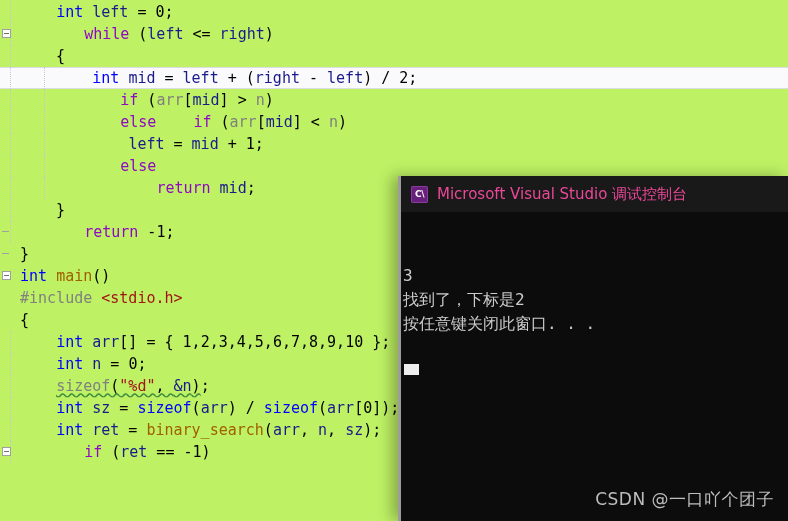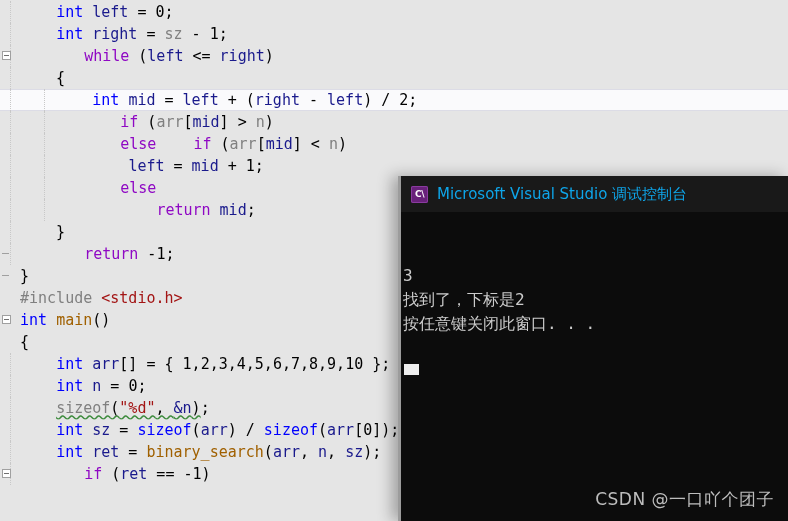--- a/index.html
+++ b/index.html
@@ -13,21 +13,21 @@
     position: relative;
     overflow: hidden;
     font-family: "DejaVu Sans Mono", "Liberation Mono", monospace;
   }
 
   
   #editor {
     position: absolute;
     left: 0; top: 0;
     width: 788px; height: 521px;
-    background: #e5e5e5;
+    background: #bef264;
     overflow: hidden;
   }
   
   #editor-fade {
     position: absolute;
     right: 0; top: 0;
     width: 60px; height: 521px;
     background: linear-gradient(to bottom,
                 rgba(255,255,255,0) 0%,
                 rgba(255,255,255,0) 62%,
@@ -136,21 +136,21 @@
     font-size: 9px;
     font-weight: bold;
     line-height: 17px;
     text-align: center;
     letter-spacing: -0.5px;
     flex: 0 0 auto;
     box-shadow: inset 0 0 0 1px #8a3ba0;
   }
   #console-title {
     margin-left: 9px;
-    color: #0ea5e9;
+    color: #ec4899;
     font-family: "DejaVu Sans", "Liberation Sans", sans-serif;
     font-size: 15px;
     white-space: nowrap;
     overflow: hidden;
   }
   #console-body {
     position: relative;
     padding: 4px 0 0 2px;
     color: #cccccc;
     font-family: "DejaVu Sans Mono", "Liberation Mono", monospace;
@@ -176,34 +176,33 @@
     letter-spacing: 0.5px;
     white-space: nowrap;
   }
 </style>
 </head>
 <body>
 
 <div id="editor">
   <div id="code-area">
       <div class="line"><span class="guide g1"></span><span class="txt plain">    </span><span class="txt kw">int</span><span class="txt plain"> </span><span class="txt id">left</span><span class="txt punc"> = </span><span class="txt num">0</span><span class="txt punc">;</span></div>
-      <div class="line"><span class="guide g1"></span><span class="txt plain">    </span><span class="txt kw">int</span><span class="txt plain"> </span><span class="txt id">right</span><span class="txt punc"> = </span><span class="txt pid">sz</span><span class="txt punc"> - </span><span class="txt num">1</span><span class="txt punc">;</span></div>
       <div class="line"><span class="guide g1"></span><span class="outline-box"></span><span class="txt plain">    </span><span class="txt ctl">while</span><span class="txt punc"> (</span><span class="txt id">left</span><span class="txt punc"> &lt;= </span><span class="txt id">right</span><span class="txt punc">)</span></div>
       <div class="line"><span class="guide g1"></span><span class="txt punc">    {</span></div>
       <div class="line current"><span class="guide g1"></span><span class="guide g2"></span><span class="txt plain">        </span><span class="txt kw">int</span><span class="txt plain"> </span><span class="txt id">mid</span><span class="txt punc"> = </span><span class="txt id">left</span><span class="txt punc"> + (</span><span class="txt id">right</span><span class="txt punc"> - </span><span class="txt id">left</span><span class="txt punc">) / </span><span class="txt num">2</span><span class="txt punc">;</span></div>
       <div class="line"><span class="guide g1"></span><span class="guide g2"></span><span class="txt plain">        </span><span class="txt ctl">if</span><span class="txt punc"> (</span><span class="txt pid">arr</span><span class="txt punc">[</span><span class="txt id">mid</span><span class="txt punc">] &gt; </span><span class="txt pid">n</span><span class="txt punc">)</span></div>
       <div class="line"><span class="guide g1"></span><span class="guide g2"></span><span class="txt plain">        </span><span class="txt ctl">else</span><span class="txt plain"> </span><span class="txt ctl">if</span><span class="txt punc"> (</span><span class="txt pid">arr</span><span class="txt punc">[</span><span class="txt id">mid</span><span class="txt punc">] &lt; </span><span class="txt pid">n</span><span class="txt punc">)</span></div>
       <div class="line"><span class="guide g1"></span><span class="guide g2"></span><span class="txt plain">            </span><span class="txt id">left</span><span class="txt punc"> = </span><span class="txt id">mid</span><span class="txt punc"> + </span><span class="txt num">1</span><span class="txt punc">;</span></div>
       <div class="line"><span class="guide g1"></span><span class="guide g2"></span><span class="txt plain">        </span><span class="txt ctl">else</span></div>
       <div class="line"><span class="guide g1"></span><span class="guide g2"></span><span class="txt plain">            </span><span class="txt ctl">return</span><span class="txt plain"> </span><span class="txt id">mid</span><span class="txt punc">;</span></div>
       <div class="line"><span class="guide g1"></span><span class="txt punc">    }</span></div>
       <div class="line"><span class="guide g1"></span><span class="outline-dash"></span><span class="txt plain">    </span><span class="txt ctl">return</span><span class="txt punc"> -</span><span class="txt num">1</span><span class="txt punc">;</span></div>
       <div class="line"><span class="outline-dash"></span><span class="txt punc">}</span></div>
+      <div class="line"><span class="outline-box"></span><span class="txt kw">int</span><span class="txt plain"> </span><span class="txt fn">main</span><span class="txt punc">()</span></div>
       <div class="line"><span class="txt pp">#include</span><span class="txt plain"> </span><span class="txt str">&lt;stdio.h&gt;</span></div>
-      <div class="line"><span class="outline-box"></span><span class="txt kw">int</span><span class="txt plain"> </span><span class="txt fn">main</span><span class="txt punc">()</span></div>
       <div class="line"><span class="txt punc">{</span></div>
       <div class="line"><span class="guide g1"></span><span class="txt plain">    </span><span class="txt kw">int</span><span class="txt plain"> </span><span class="txt id">arr</span><span class="txt punc">[] = { </span><span class="txt num">1</span><span class="txt punc">,</span><span class="txt num">2</span><span class="txt punc">,</span><span class="txt num">3</span><span class="txt punc">,</span><span class="txt num">4</span><span class="txt punc">,</span><span class="txt num">5</span><span class="txt punc">,</span><span class="txt num">6</span><span class="txt punc">,</span><span class="txt num">7</span><span class="txt punc">,</span><span class="txt num">8</span><span class="txt punc">,</span><span class="txt num">9</span><span class="txt punc">,</span><span class="txt num">10</span><span class="txt punc"> };</span></div>
       <div class="line"><span class="guide g1"></span><span class="txt plain">    </span><span class="txt kw">int</span><span class="txt plain"> </span><span class="txt id">n</span><span class="txt punc"> = </span><span class="txt num">0</span><span class="txt punc">;</span></div>
       <div class="line"><span class="guide g1"></span><span class="txt plain">    </span><span class="txt pid squig">sizeof</span><span class="txt punc squig">(</span><span class="txt str squig">"%d"</span><span class="txt punc squig">, </span><span class="txt id squig">&amp;n</span><span class="txt punc squig">)</span><span class="txt punc">;</span></div>
       <div class="line"><span class="guide g1"></span><span class="txt plain">    </span><span class="txt kw">int</span><span class="txt plain"> </span><span class="txt id">sz</span><span class="txt punc"> = </span><span class="txt kw">sizeof</span><span class="txt punc">(</span><span class="txt id">arr</span><span class="txt punc">) / </span><span class="txt kw">sizeof</span><span class="txt punc">(</span><span class="txt id">arr</span><span class="txt punc">[</span><span class="txt num">0</span><span class="txt punc">]);</span></div>
       <div class="line"><span class="guide g1"></span><span class="txt plain">    </span><span class="txt kw">int</span><span class="txt plain"> </span><span class="txt id">ret</span><span class="txt punc"> = </span><span class="txt fn">binary_search</span><span class="txt punc">(</span><span class="txt id">arr</span><span class="txt punc">, </span><span class="txt id">n</span><span class="txt punc">, </span><span class="txt id">sz</span><span class="txt punc">);</span></div>
       <div class="line"><span class="guide g1"></span><span class="outline-box"></span><span class="txt plain">    </span><span class="txt ctl">if</span><span class="txt punc"> (</span><span class="txt id">ret</span><span class="txt punc"> == -</span><span class="txt num">1</span><span class="txt punc">)</span></div>
     </div>
   <div id="editor-fade"></div>
 </div>

